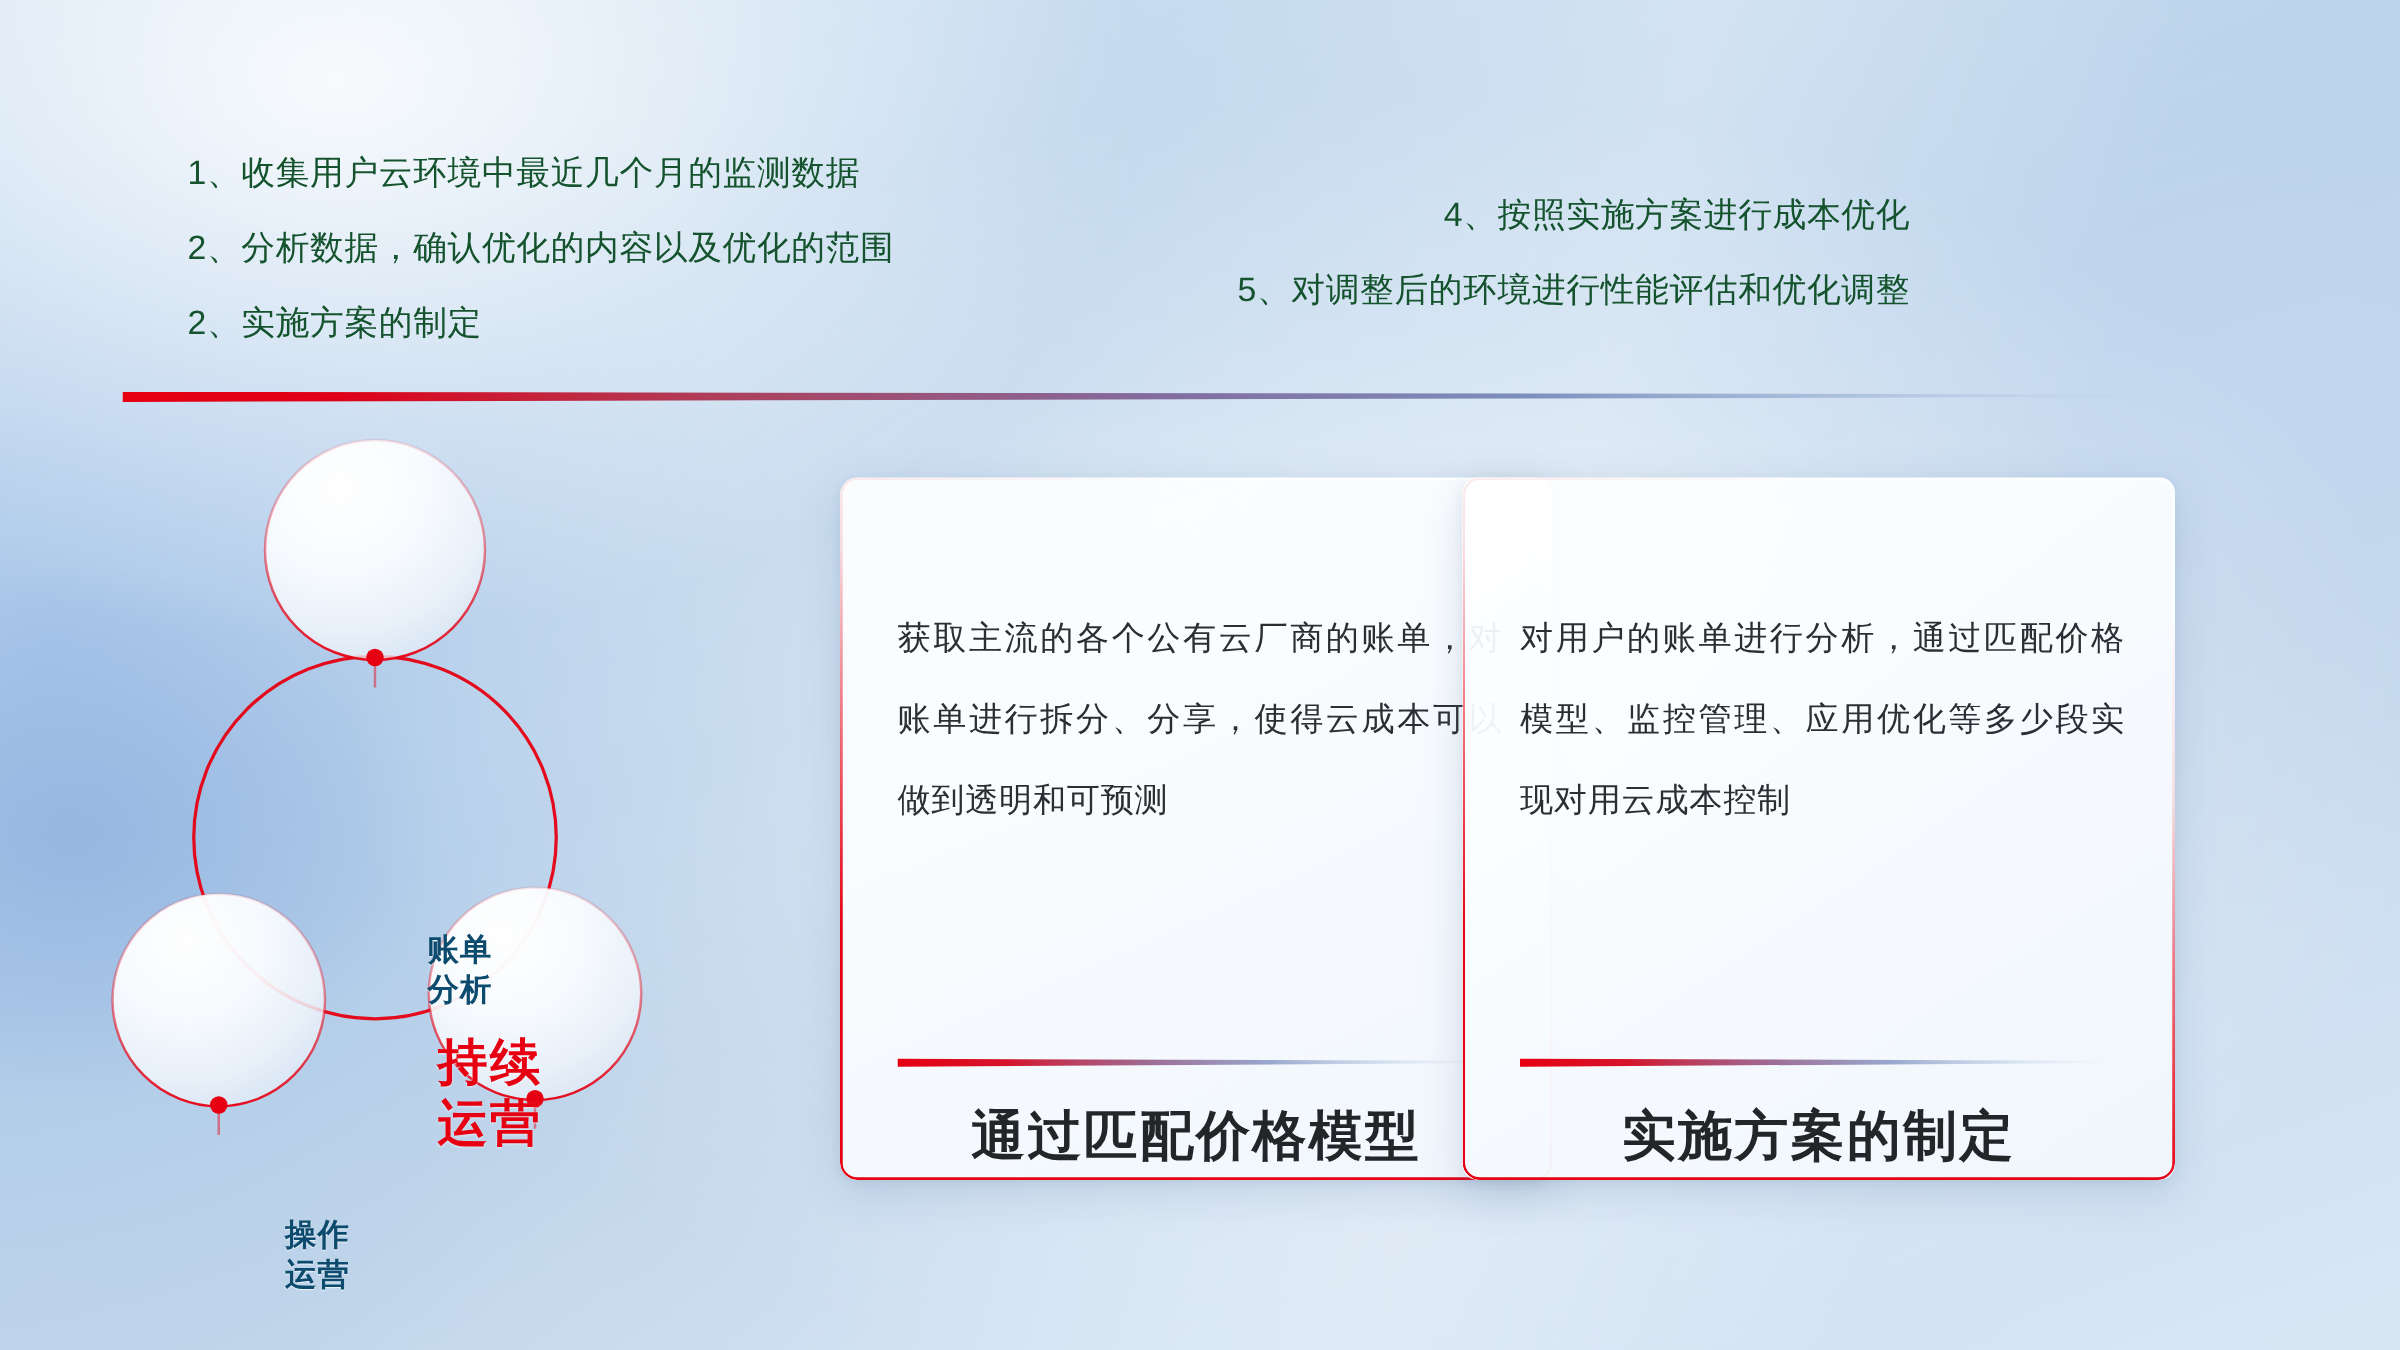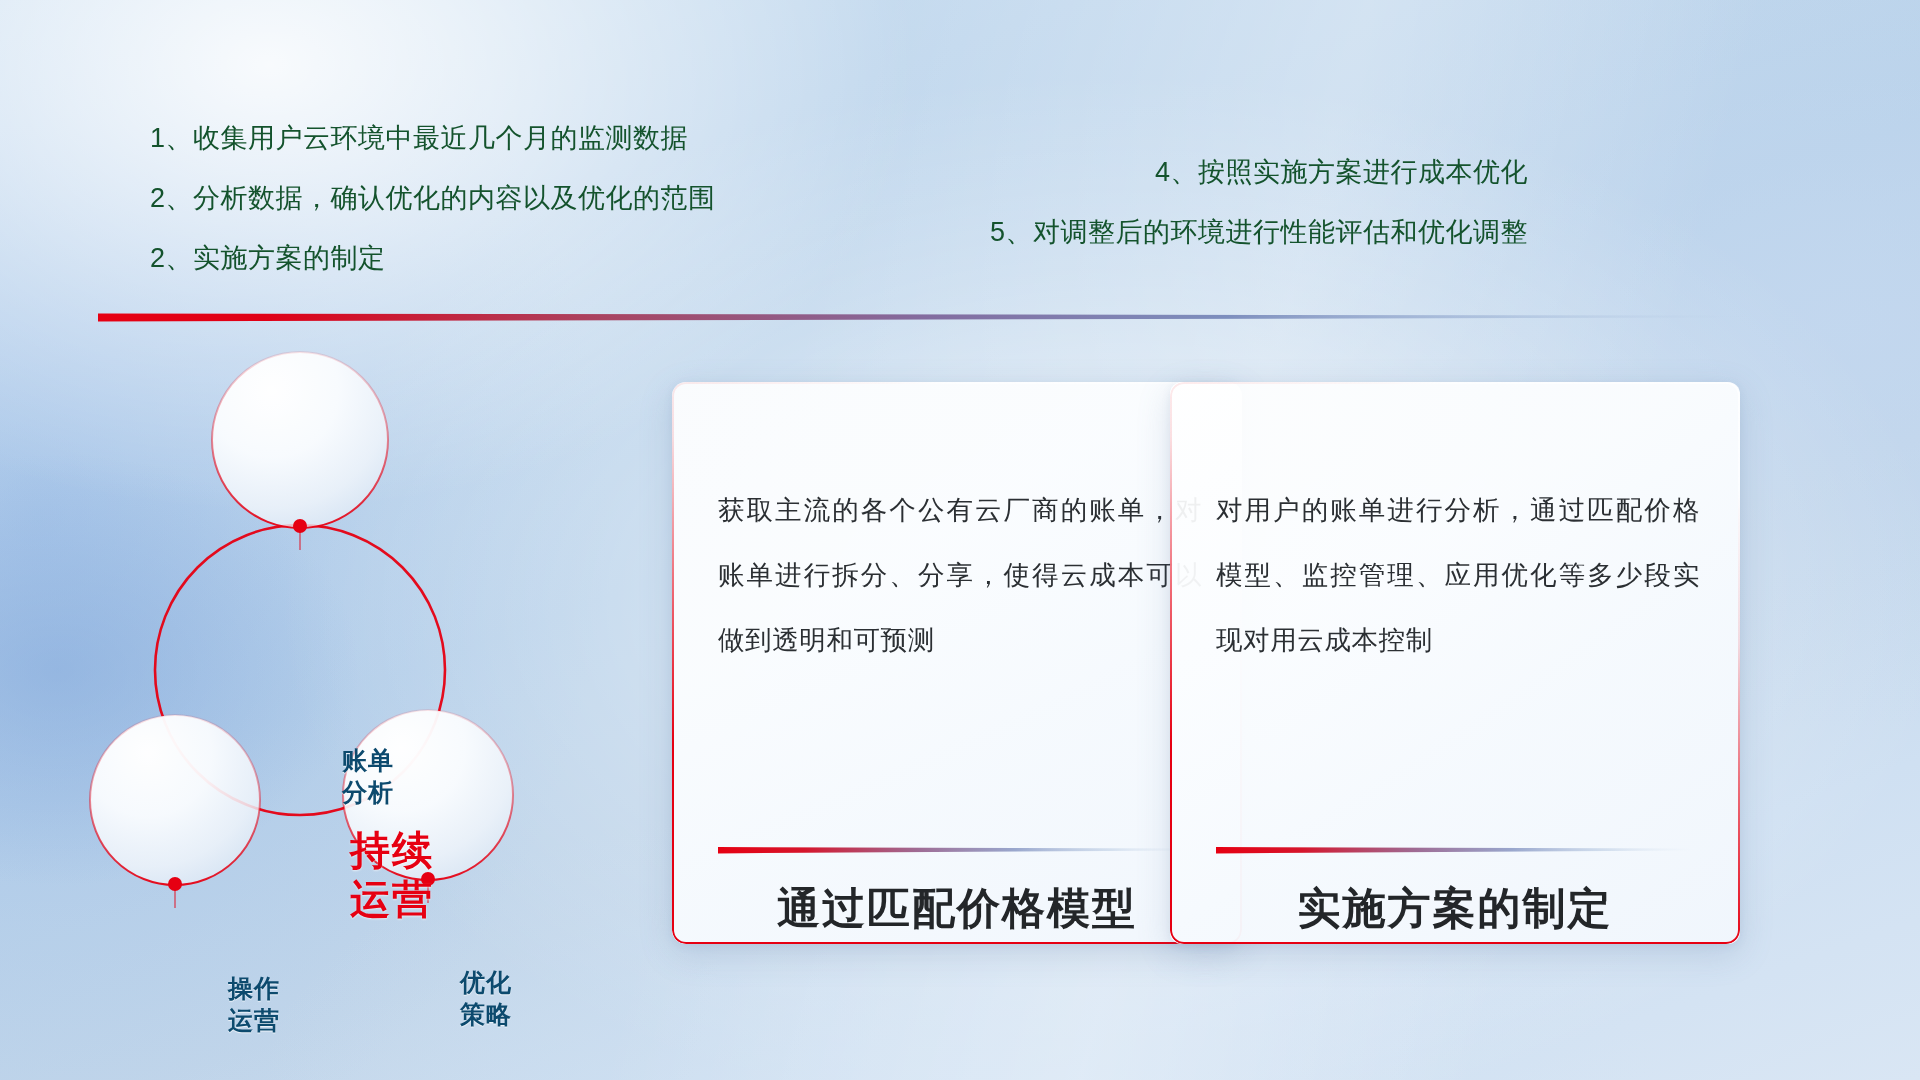--- a/index.html
+++ b/index.html
@@ -181,24 +181,20 @@
     </svg>
 
     <div class="bub-label" id="lbl-bill">
       <div>账单</div>
       <div>分析</div>
     </div>
     <div class="bub-label" id="lbl-ops">
       <div>操作</div>
       <div>运营</div>
     </div>
-    <div class="bub-label" id="lbl-policy">
-      <div>优化</div>
-      <div>策略</div>
-    </div>
     <div id="center-label">
       <div>持续</div>
       <div>运营</div>
     </div>
   </div>
 
   <div class="card" id="card-1">
     <div class="card-body">获取主流的各个公有云厂商的账单，对账单进行拆分、分享，使得云成本可以做到透明和可预测</div>
     <div class="card-rule">
       <svg viewBox="0 0 478 10" preserveAspectRatio="none" aria-hidden="true">

